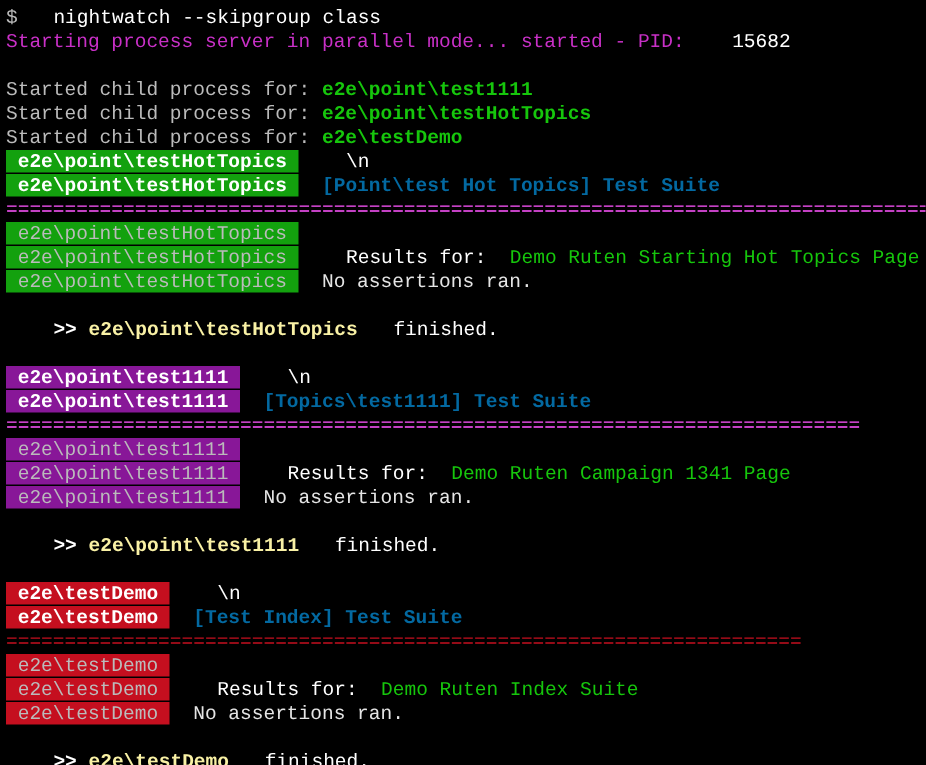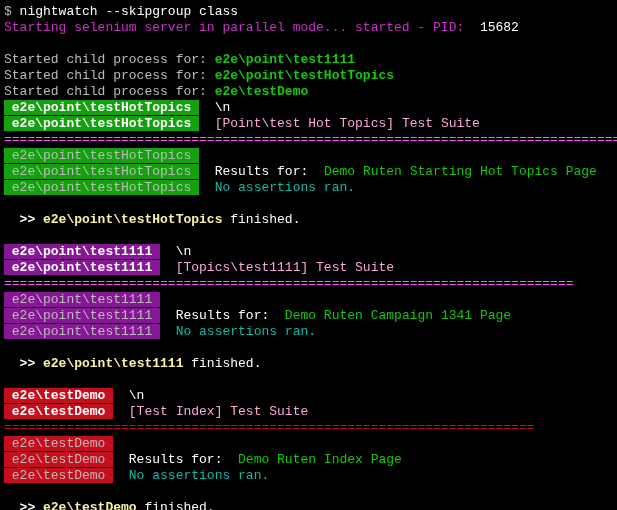--- a/index.html
+++ b/index.html
@@ -9,44 +9,44 @@
     font-family: Consolas, "Courier New", monospace;
     font-size: 13px;
     line-height: 16px;
     color: #ccc;
     width: 617px;
     height: 510px;
     box-sizing: border-box;
     overflow: hidden;
   }
   .line { white-space: pre; }
-  .white { color: #fff; }
+  .white { color: #fff; margin-left: 16px; }
   .gray { color: #bbb; }
   .magenta { color: #c930c7; }
   .brightgreen { color: #16c60c; }
-  .cyan { color: #f9a8d4; }
-  .yellow { color: #14b8a6; }
+  .cyan { color: #0369a1; font-weight: bold; }
+  .yellow { color: #e5e5e5; }
   .brightyellow { color: #f9f1a5; }
 
   .bg-green { background: #13a10e; color: #bbb; }
   .bg-green-bold { background: #13a10e; color: #fff; font-weight: bold; }
   .bg-magenta { background: #881798; color: #bbb; }
   .bg-magenta-bold { background: #881798; color: #fff; font-weight: bold; }
   .bg-red { background: #c50f1f; color: #bbb; }
   .bg-red-bold { background: #c50f1f; color: #fff; font-weight: bold; }
 
   .bold { font-weight: bold; }
   .sep-magenta { color: #ff55ff; }
   .sep-red { color: #c50f1f; }
 </style>
 </head>
 <body>
 
 <div class="line"><span class="gray">$ </span><span class="white">nightwatch --skipgroup class</span></div>
-<div class="line"><span class="magenta">Starting selenium server in parallel mode... started - PID:</span><span class="white">  15682</span></div>
+<div class="line"><span class="magenta">Starting process server in parallel mode... started - PID:</span><span class="white">  15682</span></div>
 <div class="line"> </div>
 <div class="line"><span class="gray">Started child process for: </span><span class="brightgreen bold">e2e\point\test1111</span></div>
 <div class="line"><span class="gray">Started child process for: </span><span class="brightgreen bold">e2e\point\testHotTopics</span></div>
 <div class="line"><span class="gray">Started child process for: </span><span class="brightgreen bold">e2e\testDemo</span></div>
 
 <div class="line"><span class="bg-green-bold"> e2e\point\testHotTopics </span><span class="white">  \n</span></div>
 <div class="line"><span class="bg-green-bold"> e2e\point\testHotTopics </span><span class="cyan">  [Point\test Hot Topics] Test Suite</span></div>
 <div class="line sep-magenta">==================================================================================</div>
 <div class="line"><span class="bg-green"> e2e\point\testHotTopics </span></div>
 <div class="line"><span class="bg-green"> e2e\point\testHotTopics </span><span class="white">  Results for:  </span><span class="brightgreen">Demo Ruten Starting Hot Topics Page</span></div>
@@ -62,16 +62,16 @@
 <div class="line"><span class="bg-magenta"> e2e\point\test1111 </span><span class="white">  Results for:  </span><span class="brightgreen">Demo Ruten Campaign 1341 Page</span></div>
 <div class="line"><span class="bg-magenta"> e2e\point\test1111 </span><span class="yellow">  No assertions ran.</span></div>
 <div class="line"> </div>
 <div class="line"><span class="white bold">  &gt;&gt; </span><span class="brightyellow bold">e2e\point\test1111</span><span class="white"> finished.</span></div>
 <div class="line"> </div>
 
 <div class="line"><span class="bg-red-bold"> e2e\testDemo </span><span class="white">  \n</span></div>
 <div class="line"><span class="bg-red-bold"> e2e\testDemo </span><span class="cyan">  [Test Index] Test Suite</span></div>
 <div class="line sep-red">====================================================================</div>
 <div class="line"><span class="bg-red"> e2e\testDemo </span></div>
-<div class="line"><span class="bg-red"> e2e\testDemo </span><span class="white">  Results for:  </span><span class="brightgreen">Demo Ruten Index Page</span></div>
+<div class="line"><span class="bg-red"> e2e\testDemo </span><span class="white">  Results for:  </span><span class="brightgreen">Demo Ruten Index Suite</span></div>
 <div class="line"><span class="bg-red"> e2e\testDemo </span><span class="yellow">  No assertions ran.</span></div>
 <div class="line"> </div>
 <div class="line"><span class="white bold">  &gt;&gt; </span><span class="brightyellow bold">e2e\testDemo</span><span class="white"> finished.</span></div>
 
 </body></html>

